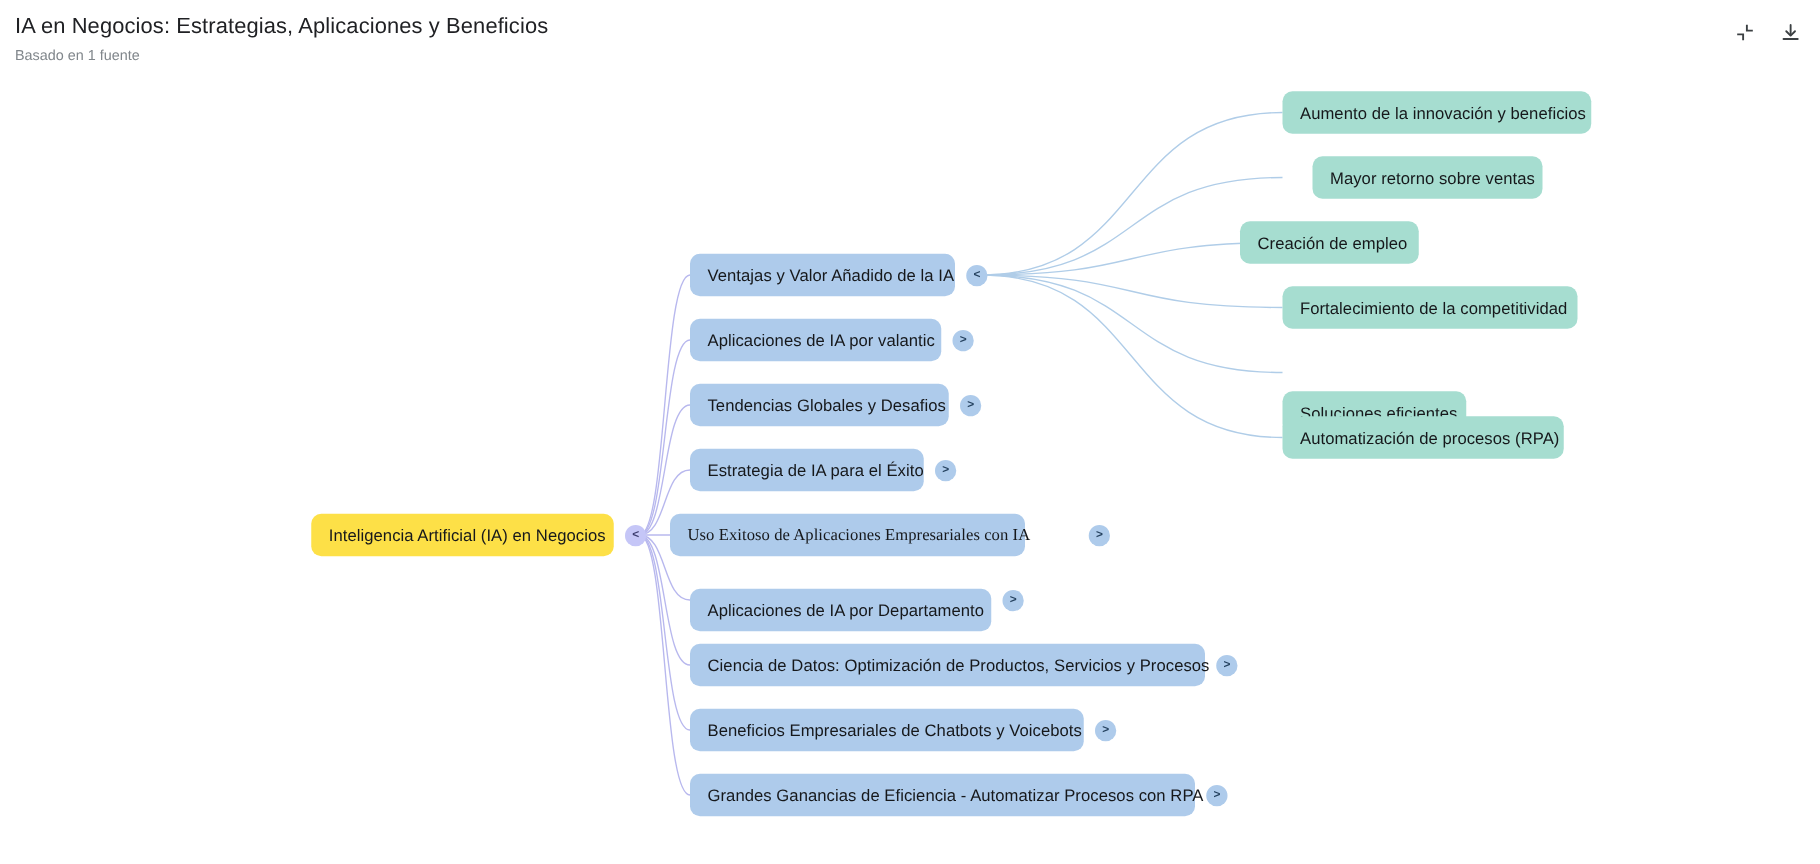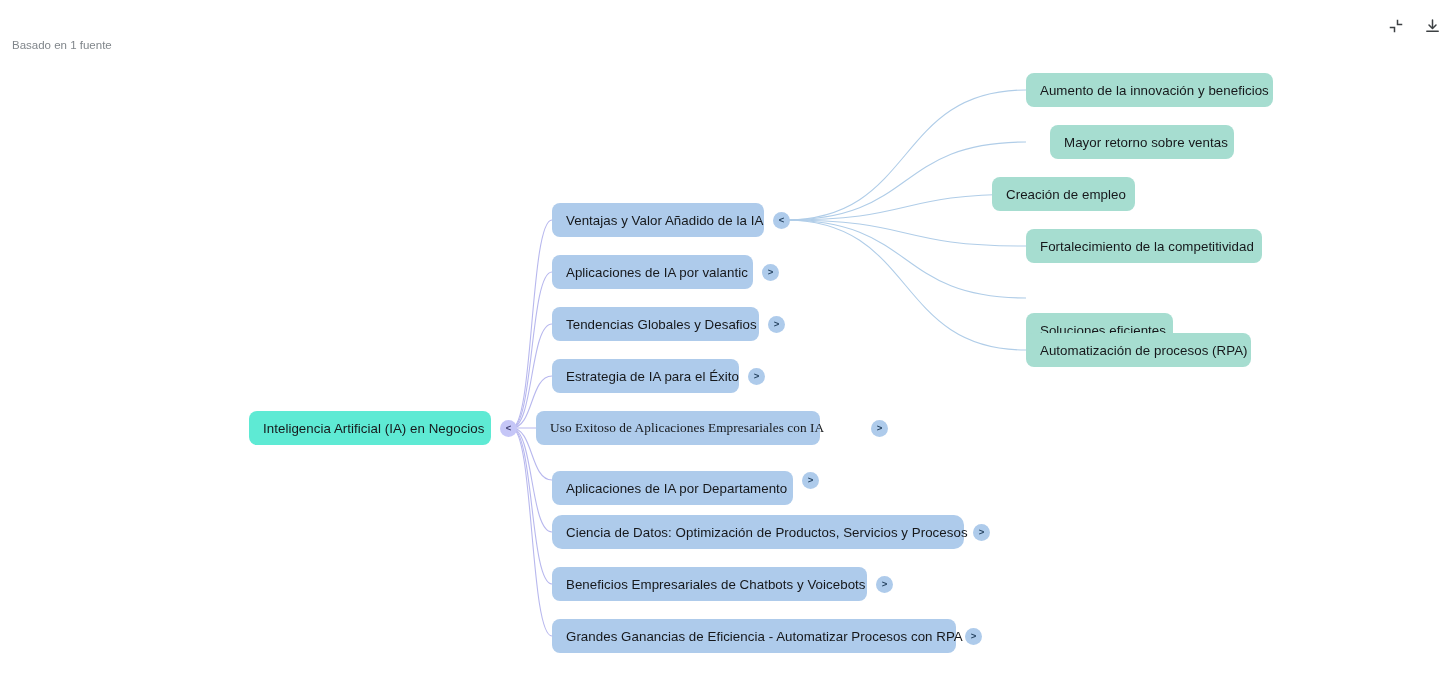--- a/index.html
+++ b/index.html
@@ -82,21 +82,21 @@
     display: flex;
     align-items: center;
     border-radius: 8px;
     padding: 0 14px;
     font-size: 13.3px;
     color: #16181b;
     white-space: nowrap;
     cursor: pointer;
     letter-spacing: 0.05px;
   }
-  .node.root  { background: #5eead4; }
+  .node.root  { background: #fde047; }
   .node.l1    { background: #aecbeb; }
   .node.l2    { background: #a6ddd0; }
 
   
   .toggle {
     position: absolute;
     width: 17px; height: 17px;
     border-radius: 50%;
     display: flex;
     align-items: center;
@@ -115,20 +115,21 @@
     background: #aecbeb;
     color: #24415e;
   }
 </style>
 </head>
 <body>
 
 <div id="app">
 
   <div class="header">
+    <div class="header-title">IA en Negocios: Estrategias, Aplicaciones y Beneficios</div>
     <div class="header-subtitle">Basado en 1 fuente</div>
 
     <div class="header-actions">
       <button class="icon-btn">
         <span>
           <svg width="16" height="16" viewBox="0 0 16 16" fill="none" stroke="#3c4043" stroke-width="1.5" stroke-linecap="square">
             <path d="M9.5 2.5 V6.5 H13.5"></path>
             <path d="M6.5 13.5 V9.5 H2.5"></path>
           </svg>
         </span>
@@ -203,21 +204,21 @@
         </div>
         <div class="toggle l1-tg" style="left: 748px; top: 309.5px;">&gt;</div>
         <div class="node l1" style="left: 536px; top: 353px; width: 284px; font-family: Liberation Serif, serif;">
           <span>Uso Exitoso de Aplicaciones Empresariales con IA</span>
         </div>
         <div class="toggle l1-tg" style="left: 871px; top: 361.5px;">&gt;</div>
         <div class="node l1" style="left: 552px; top: 405px; width: 241px; margin-top: 8px;">
           <span>Aplicaciones de IA por Departamento</span>
         </div>
         <div class="toggle l1-tg" style="left: 802px; top: 413.5px;">&gt;</div>
-        <div class="node l1" style="left: 552px; top: 457px; width: 412px; border-radius: 10px;">
+        <div class="node l1" style="left: 552px; top: 457px; width: 412px;">
           <span>Ciencia de Datos: Optimización de Productos, Servicios y Procesos</span>
         </div>
         <div class="toggle l1-tg" style="left: 973px; top: 465.5px;">&gt;</div>
         <div class="node l1" style="left: 552px; top: 509px; width: 315px;">
           <span>Beneficios Empresariales de Chatbots y Voicebots</span>
         </div>
         <div class="toggle l1-tg" style="left: 876px; top: 517.5px;">&gt;</div>
         <div class="node l1" style="left: 552px; top: 561px; width: 404px;">
           <span>Grandes Ganancias de Eficiencia - Automatizar Procesos con RPA</span>
         </div>

